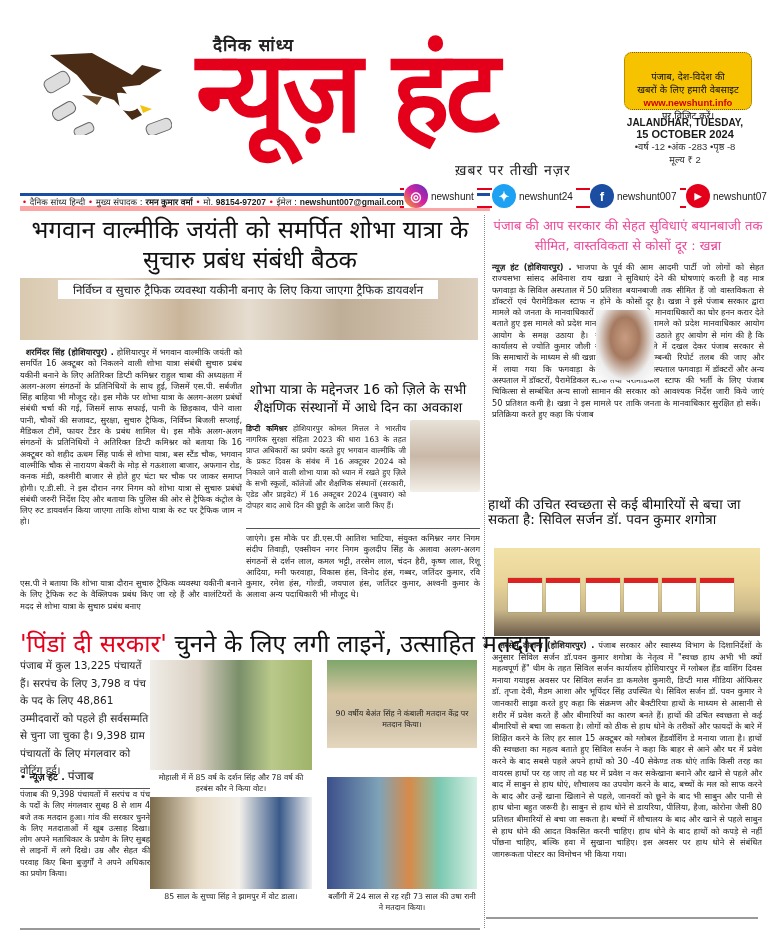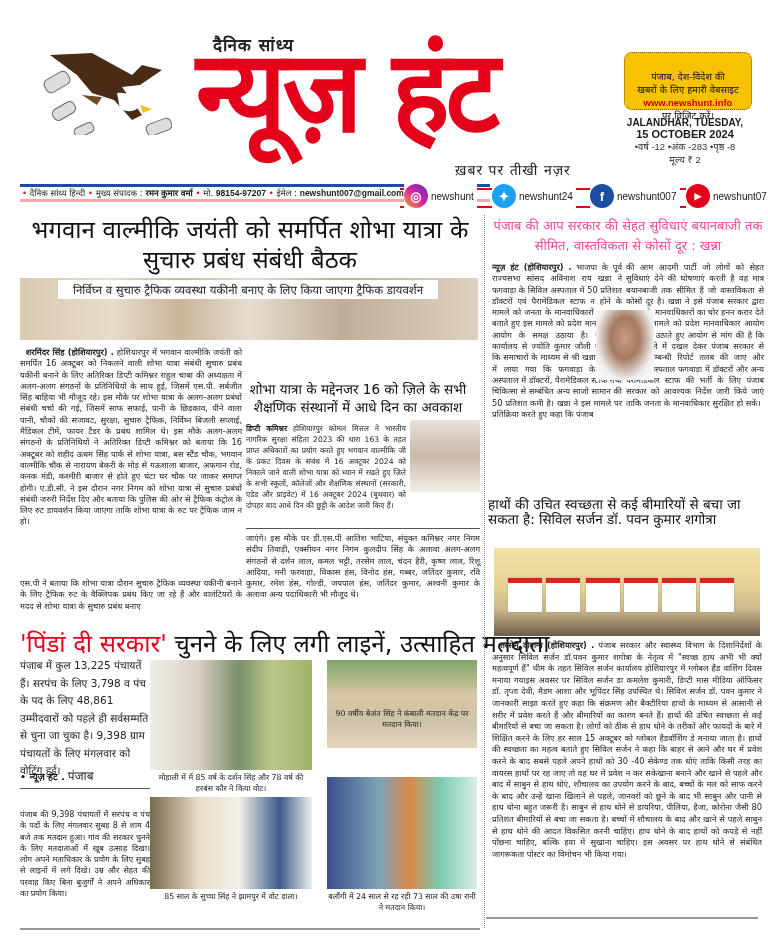--- a/index.html
+++ b/index.html
@@ -10,21 +10,21 @@
 #tagline-top{left:213px;top:33px;font-size:17px;font-weight:bold;color:#222;letter-spacing:1px}
 #brand{left:196px;top:38px;font-size:108px;font-weight:900;color:#e4001b;font-family:"DejaVu Sans",sans-serif;letter-spacing:-4px;line-height:1;transform:scaleY(1.05)}
 #tagline-bottom{left:455px;top:160px;font-size:14px;color:#222;letter-spacing:1px}
 #promo{left:624px;top:52px;width:128px;height:58px;background:#f7c300;border:1.5px dotted #7a5c00;border-radius:8px;text-align:center;font-size:9.5px;line-height:13px;padding-top:17px;color:#111}
 #promo .url{color:#d10000;font-weight:bold;font-family:"Liberation Sans",sans-serif}
 #dateline{left:600px;top:117px;width:170px;text-align:center;font-family:"Liberation Sans",sans-serif}
 #dateline .d1{font-size:10px;font-weight:bold}
 #dateline .d2{font-size:11px;font-weight:bold}
 #dateline .d3{font-size:9.5px;color:#333}
 
-#infobar{left:20px;top:184px;width:470px;height:18px;border-top:3px solid #1b4ea2;border-bottom:3px solid #fca5a5;font-size:8.5px;line-height:12px;white-space:nowrap;padding-left:2px}
+#infobar{left:20px;top:193px;width:470px;height:18px;border-top:3px solid #1b4ea2;border-bottom:5px solid #fca5a5;font-size:8.5px;line-height:12px;white-space:nowrap;padding-left:2px}
 #infobar .dot{color:#e4001b}
 #infobar b{font-family:"Liberation Sans",sans-serif}
 #socialbar{left:400px;top:188px;width:360px;height:20px;border-top:2px solid #e4001b;border-bottom:2px solid #e4001b}
 .soc{position:absolute;top:-6px;display:flex;align-items:center;gap:3px;font-size:10px;font-family:"Liberation Sans",sans-serif;background:#fff;padding-right:3px}
 .soc .ic{width:24px;height:24px;border-radius:50%;display:flex;align-items:center;justify-content:center;color:#fff;font-weight:bold;font-size:13px}
 
 h1,h2,h3{font-weight:normal}
 #h-main{left:20px;top:215px;width:460px;text-align:center;font-size:24px;line-height:30px;color:#111}
 #photo-meeting{left:20px;top:278px;width:458px;height:62px;background:linear-gradient(90deg,#d9c9b0 0%,#e8dccb 20%,#c9b59a 35%,#e6ddd0 50%,#bfae97 70%,#ded1bf 100%)}
 #photo-caption{left:58px;top:280px;width:380px;background:#fff;font-size:11.5px;text-align:center;padding:2px 4px;color:#222}
@@ -34,21 +34,21 @@
 #photo-dc{left:410px;top:420px;width:70px;height:72px;background:linear-gradient(180deg,#e8e2d8,#c9b8a8 50%,#f3efe8);border-radius:2px}
 #art2{left:246px;top:423px;width:160px;font-size:7.6px;line-height:11px}
 #divider2{left:246px;top:528px;width:234px;height:1px;background:#555}
 #art3{left:246px;top:533px;width:234px}
 #sp-para{left:20px;top:578px;width:222px}
 
 #h-pindan{left:20px;top:632px;width:460px;font-size:24px;line-height:24px;white-space:nowrap;color:#111}
 #h-pindan .red{color:#e4001b}
 #pindan-lead{left:20px;top:657px;width:130px;font-size:10.5px;line-height:17.5px;color:#222}
 #pindan-byline{left:20px;top:767px;width:130px;font-size:9.5px}
-#pindan-body{left:20px;top:788px;width:130px;font-size:8px;line-height:11.3px;border-top:1px solid #555;padding-top:20px;text-align:justify}
+#pindan-body{left:20px;top:788px;width:130px;font-size:8px;line-height:11.3px;border-top:1px solid #555;padding-top:0;text-align:justify}
 .vphoto{position:absolute}
 .cap{position:absolute;font-size:7.8px;line-height:11px;text-align:center;color:#222}
 #bottom-rule{left:20px;top:928px;width:460px;height:2px;background:#999}
 
 #vrule{left:484px;top:215px;width:1px;height:713px;border-left:1px dotted #888}
 #h-right1{left:488px;top:216px;width:280px;font-size:13px;line-height:20px;text-align:center;color:#ec4899}
 #right1a{left:492px;top:262px;width:130px}
 #right1b{left:626px;top:262px;width:138px}
 #photo-khanna{left:596px;top:310px;width:58px;height:70px;background:radial-gradient(ellipse at 50% 40%,#c89c80 0%,#a57a60 35%,#eee 70%,#fff 100%)}
 #h-right2{left:488px;top:497px;width:280px;font-size:13.5px;line-height:15px;text-align:left;color:#111}

